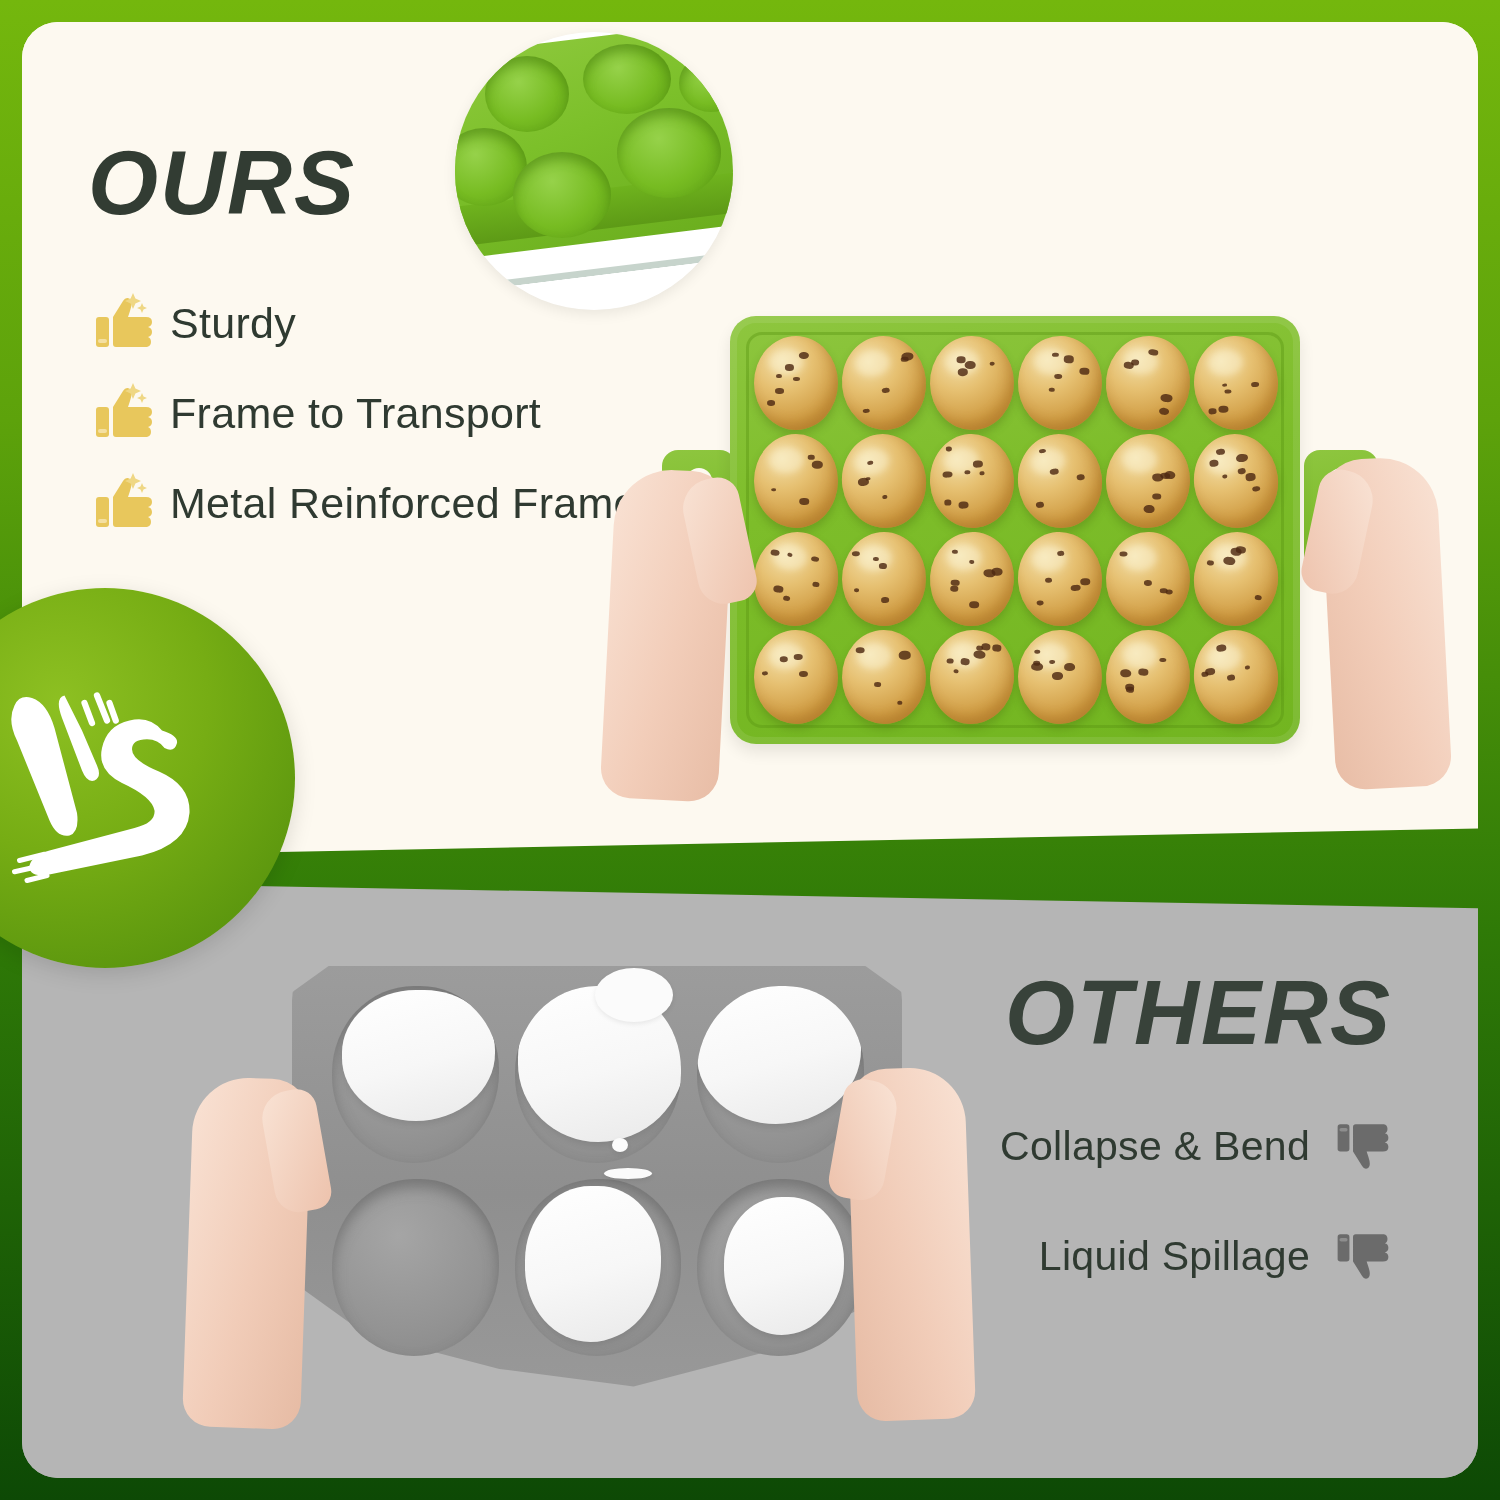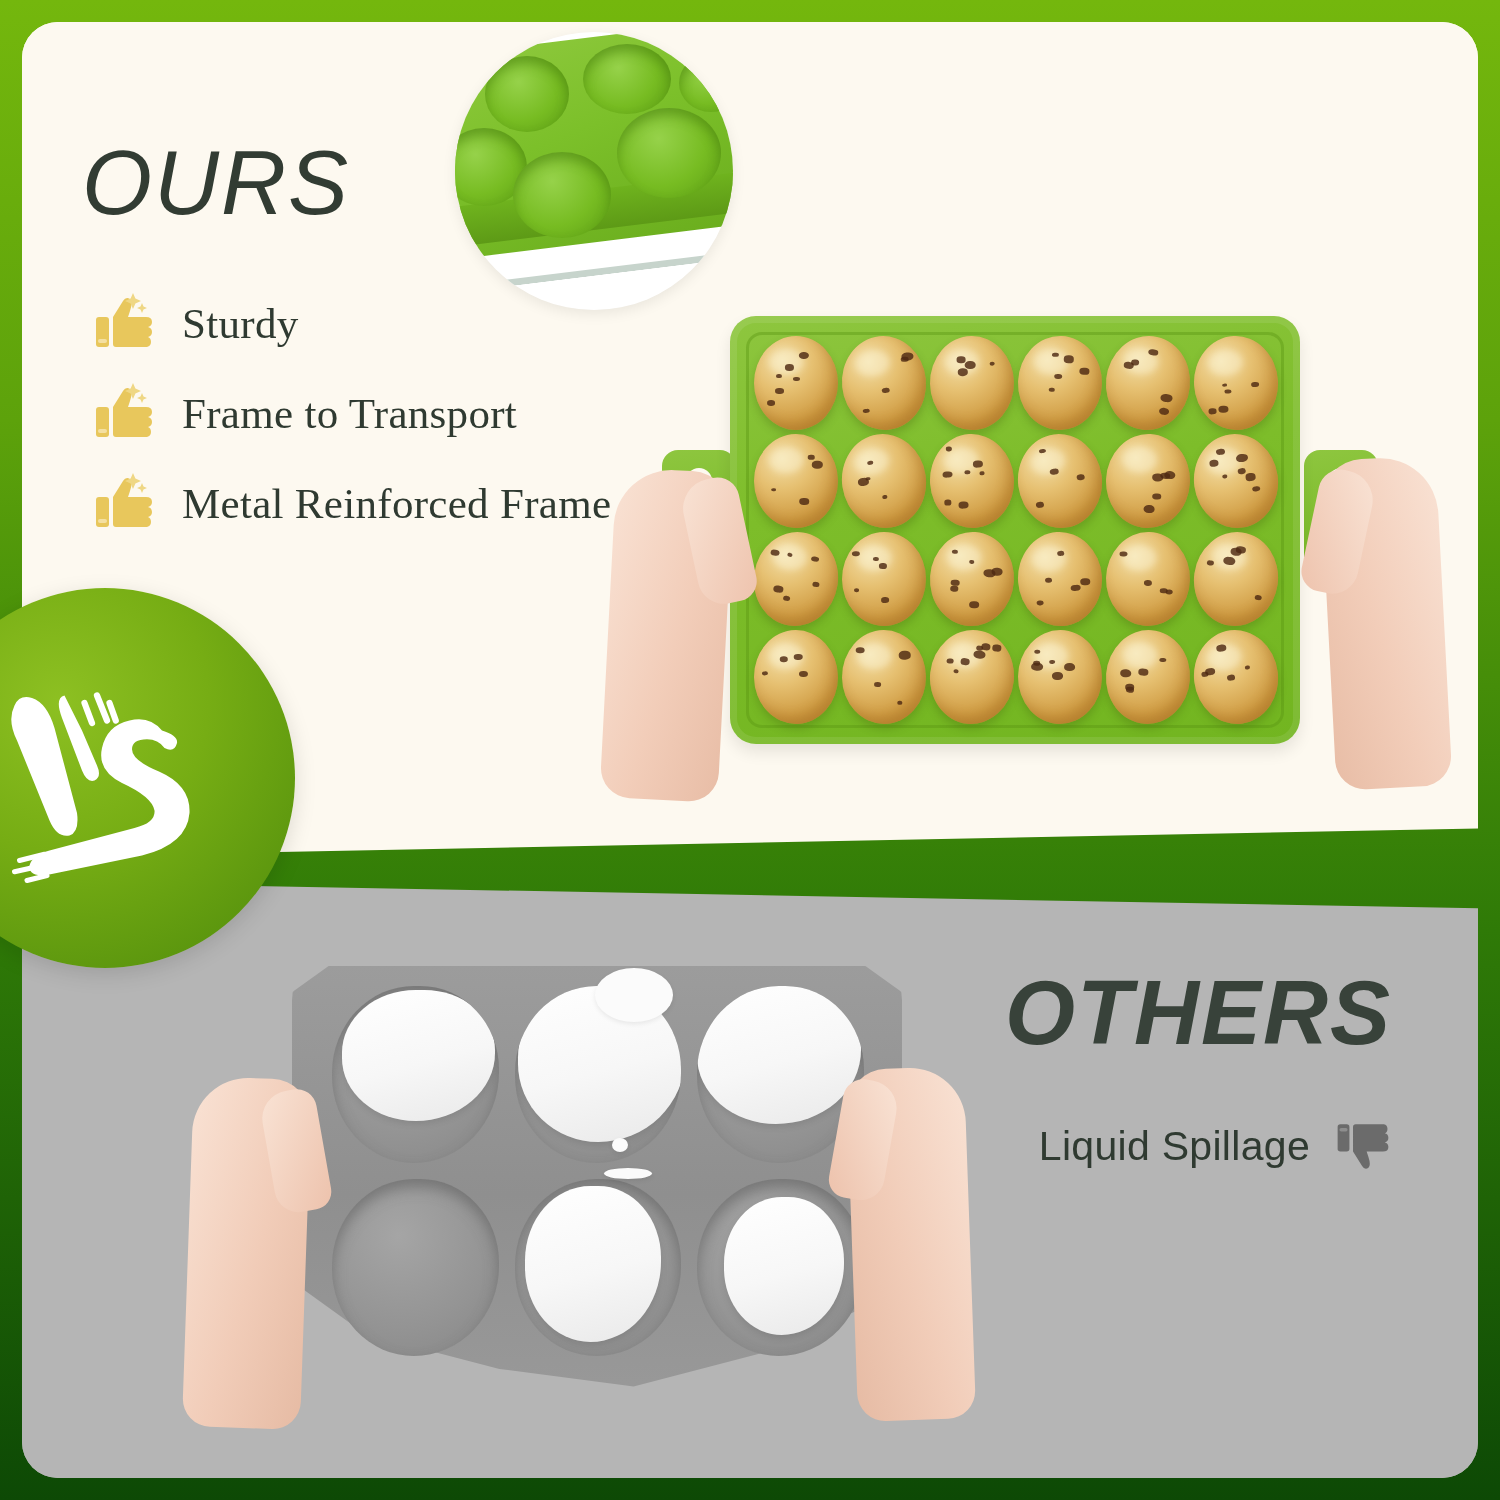--- a/index.html
+++ b/index.html
@@ -29,38 +29,37 @@
     position:absolute; left:22px; top:22px; width:1456px; height:120px;
     background:#fdf9f0; border-radius:36px 36px 0 0;
   }
   .panel-others-round{
     position:absolute; left:22px; top:1360px; width:1456px; height:118px;
     background:#b5b5b5; border-radius:0 0 36px 36px;
   }
 
   
   .h-ours{
-    position:absolute; left:82px; top:138px;
-    font-size:90px; font-weight:normal; font-style:italic;
+    position:absolute; left:88px; top:138px;
+    font-size:90px; font-weight:bold; font-style:italic;
     letter-spacing:2px; color:#323c33; line-height:1;
   }
   .h-others{
     position:absolute; right:108px; top:968px;
     font-size:90px; font-weight:bold; font-style:italic;
     letter-spacing:2px; color:#38423a; line-height:1;
     text-align:right;
   }
 
   
   .pros{ position:absolute; left:92px; top:285px; }
   .pro-row{ display:flex; align-items:center; height:76px; margin-bottom:14px; }
   .pro-row .label{
-    font-size:43px; color:#2f3a31; margin-left:26px; letter-spacing:.3px;
+    font-size:43px; color:#2f3a31; margin-left:14px; letter-spacing:.3px;
     white-space:nowrap;
-    font-family:Liberation Serif, serif;
   }
 
   .cons{ position:absolute; right:108px; top:1110px; text-align:right; }
   .con-row{ display:flex; align-items:center; justify-content:flex-end;
             height:72px; margin-bottom:38px; }
   .con-row .label{
     font-size:41px; color:#2f3a31; margin-right:24px; letter-spacing:.3px;
     white-space:nowrap;
   }
 
@@ -479,20 +478,30 @@
 <div class="hand hand-R"></div>
 <div class="thumb-R"></div>
 
 <div class="panel-others"></div>
 <div class="panel-others-round"></div>
 
 <h1 class="h-others">OTHERS</h1>
 
 <div class="cons">
 
+  <div class="con-row">
+    <span class="label">Collapse &amp; Bend</span>
+    <span class="icon-down">
+      <svg viewBox="0 0 64 64">
+        <rect x="4" y="8" width="13" height="30" rx="3" fill="#6b6b6b"></rect>
+        <rect x="6" y="12" width="9" height="4" rx="2" fill="#8e8e8e"></rect>
+        <path d="M21 38 L31 54 Q34 59 38 56 Q41 53 38 44 L36 38 L54 38 Q60 38 60 33 Q60 29 56 28 Q60 27 60 23 Q60 19 56 18 Q59 17 59 13 Q59 9 55 8 L24 8 Q21 8 21 11 Z" fill="#6b6b6b"></path>
+      </svg>
+    </span>
+  </div>
 
 
   <div class="con-row">
     <span class="label">Liquid Spillage</span>
     <span class="icon-down">
       <svg viewBox="0 0 64 64">
         <rect x="4" y="8" width="13" height="30" rx="3" fill="#6b6b6b"></rect>
         <rect x="6" y="12" width="9" height="4" rx="2" fill="#8e8e8e"></rect>
         <path d="M21 38 L31 54 Q34 59 38 56 Q41 53 38 44 L36 38 L54 38 Q60 38 60 33 Q60 29 56 28 Q60 27 60 23 Q60 19 56 18 Q59 17 59 13 Q59 9 55 8 L24 8 Q21 8 21 11 Z" fill="#6b6b6b"></path>
       </svg>

